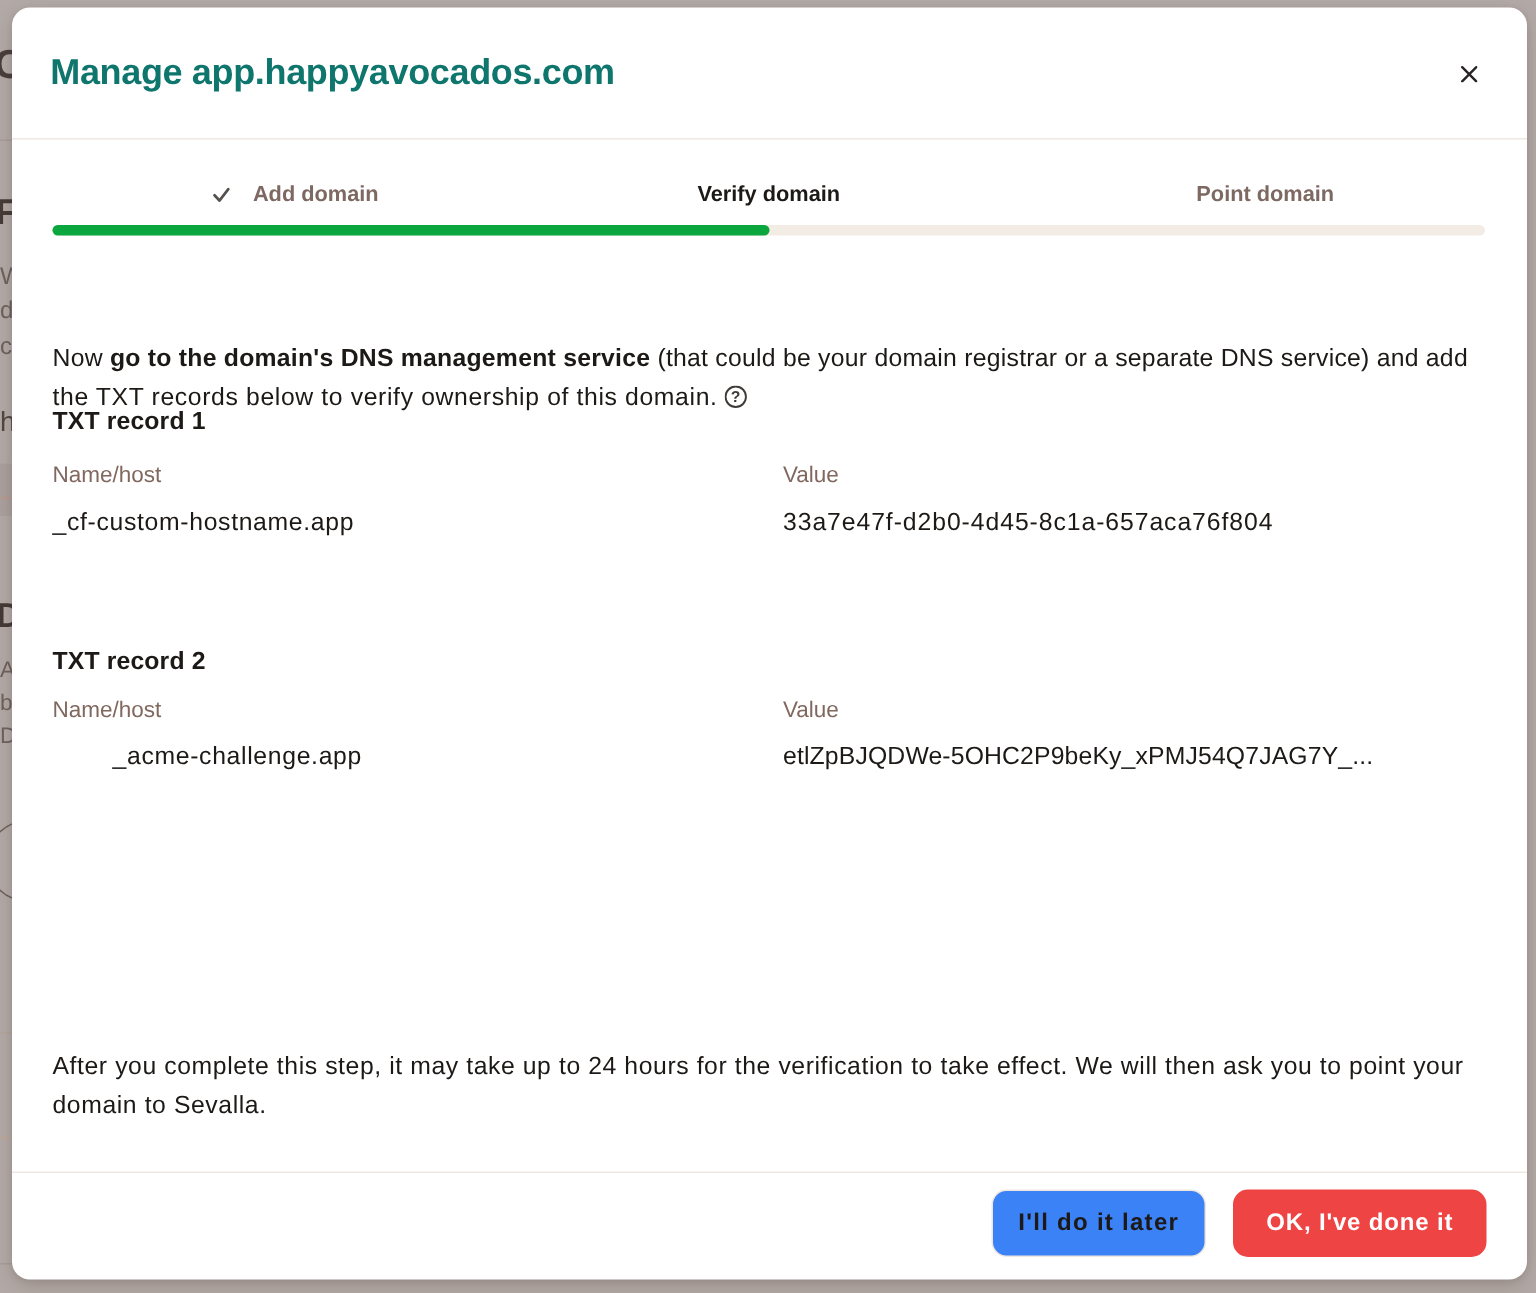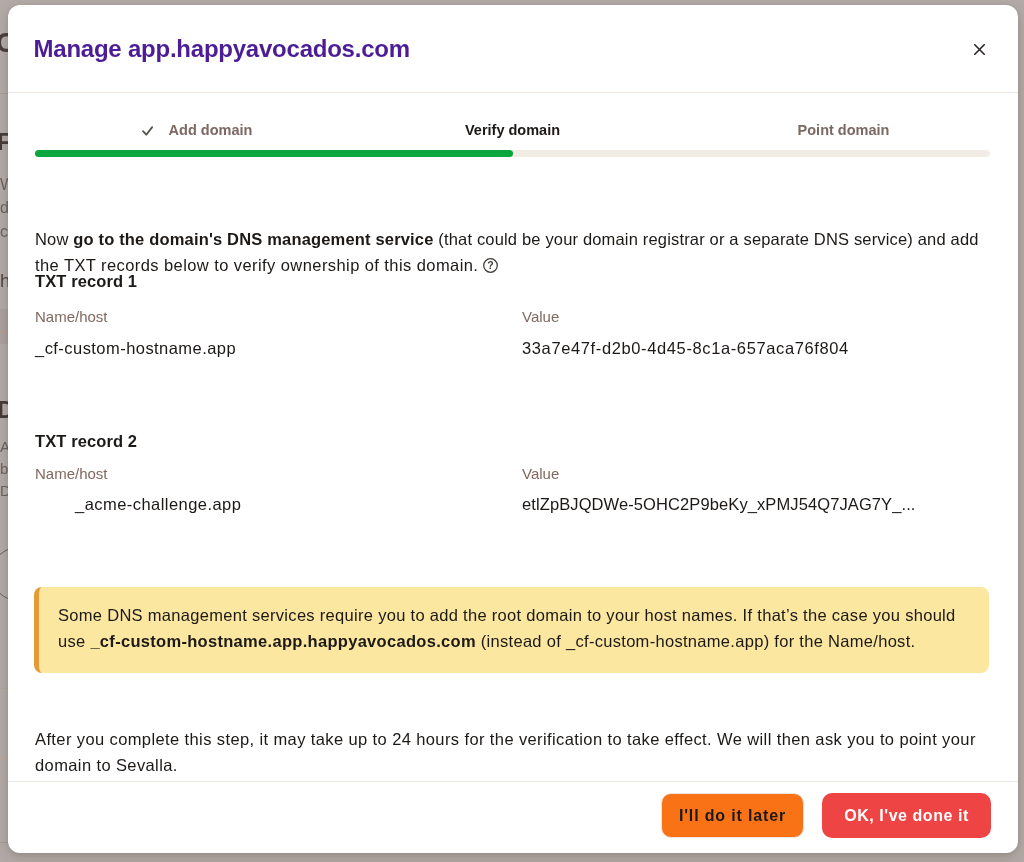--- a/index.html
+++ b/index.html
@@ -3,41 +3,41 @@
 <meta charset="utf-8">
 <style>
   * { margin:0; padding:0; box-sizing:border-box; }
   html,body { width:1024px; height:862px; overflow:hidden; }
   body { font-family:"Liberation Sans", sans-serif; background:#b3aaa7; position:relative; }
   .bgtxt { position:absolute; color:#6f635e; white-space:nowrap; }
   .modal { position:absolute; left:8px; top:5px; width:1010px; height:848px; background:#fff;
            border-radius:12px; box-shadow:0 5px 14px rgba(45,28,18,.17), 0 1px 4px rgba(45,28,18,.10); }
   .abs { position:absolute; }
   .hr { position:absolute; left:0; width:1010px; height:1px; background:#efe7e1; }
-  .title { position:absolute; left:25.5px; top:30px; font-size:24px; font-weight:bold; color:#4c1d95;
+  .title { position:absolute; left:25.5px; top:30px; font-size:24px; font-weight:bold; color:#0f766e;
            letter-spacing:-0.23px; }
   .close { position:absolute; right:33px; top:39px; cursor:pointer; }
   .step { position:absolute; top:117px; font-size:14.5px; font-weight:bold; letter-spacing:0px;
           transform:translateX(-50%); white-space:nowrap; }
   .track { position:absolute; left:27px; top:145px; width:955px; height:7px; border-radius:4px;
            background:#f3ece5; }
   .fill { position:absolute; left:0; top:0; width:478px; height:7px; border-radius:4px; background:#0ba63e; }
   .body1 { position:absolute; left:27px; top:192px; font-size:16.5px; line-height:25.5px;
            color:#1c1917; letter-spacing:0.17px; white-space:nowrap;margin-top:30px; }
   .rech { position:absolute; left:27px; font-size:16.5px; font-weight:bold; color:#1c1917; letter-spacing:0.1px;}
   .lab { position:absolute; font-size:15px; color:#80685f; letter-spacing:0px; }
   .val { position:absolute; font-size:16.5px; color:#1c1917; }
   .notice { position:absolute; left:26px; top:582px; width:955px; height:86px; background:#fbe7a0;
             border-left:5px solid #e59a33; border-radius:8px; padding:16px 0 0 19px;
             font-size:16.5px; line-height:25.5px; color:#1c1917; letter-spacing:0.30px; white-space:nowrap;}
   .body2 { position:absolute; left:27px; top:694px; font-size:16.5px; line-height:25.5px;
-           color:#1c1917; letter-spacing:0.39px; white-space:nowrap;margin-top:28px; }
+           color:#1c1917; letter-spacing:0.39px; white-space:nowrap; }
   .btn { position:absolute; top:788px; height:45px; border-radius:10px; font-size:16px; font-weight:bold;
          display:flex; align-items:center; justify-content:center; }
-  .btn1 { left:653px; width:143px; background:#f97316; border:1px solid #eee6e0; color:#1c1917; letter-spacing:0.85px;}
+  .btn1 { left:653px; width:143px; background:#3b82f6; border:1px solid #eee6e0; color:#1c1917; letter-spacing:0.85px;}
   .btn2 { left:814px; width:169px; background:#ef4444; color:#fff; letter-spacing:0.55px; }
   .qicon { display:inline-block; vertical-align:-2px; margin-left:4px; }
 </style>
 </head>
 <body>
 
   <div class="bgtxt" style="left:-4px; top:28px; font-size:27px; font-weight:bold; color:#4a3f3b;">C</div>
   <div class="bgtxt" style="left:-3px; top:128px; font-size:24px; font-weight:bold; color:#473c38;">F</div>
   <div class="bgtxt" style="left:0px; top:176px; font-size:16px;">W</div>
   <div class="bgtxt" style="left:0px; top:199px; font-size:16px;">d</div>
@@ -83,20 +83,19 @@
     <div class="lab" style="left:514px; top:303px;">Value</div>
     <div class="val" style="left:27px; top:333.5px; letter-spacing:0.45px;">_cf-custom-hostname.app</div>
     <div class="val" style="left:514px; top:333.5px; letter-spacing:0.62px;">33a7e47f-d2b0-4d45-8c1a-657aca76f804</div>
 
     <div class="rech" style="top:426.5px;">TXT record 2</div>
     <div class="lab" style="left:27px; top:459.5px;">Name/host</div>
     <div class="lab" style="left:514px; top:459.5px;">Value</div>
     <div class="val" style="left:27px; top:489.5px; letter-spacing:0.45px;margin-left:40px;">_acme-challenge.app</div>
     <div class="val" style="left:514px; top:489.5px; letter-spacing:0.1px;">etlZpBJQDWe-5OHC2P9beKy_xPMJ54Q7JAG7Y_...</div>
 
-    <div class="notice">Some DNS management services require you to add the root domain to your host names. If that’s the case you should<br>use <b>_cf-custom-hostname.app.happyavocados.com</b> (instead of _cf-custom-hostname.app) for the Name/host.</div>
 
     <div class="body2">After you complete this step, it may take up to 24 hours for the verification to take effect. We will then ask you to point your<br>domain to Sevalla.</div>
 
     <div class="hr" style="top:776px;"></div>
     <div class="btn btn1">I'll do it later</div>
     <div class="btn btn2">OK, I've done it</div>
   </div>
 
 </body></html>

